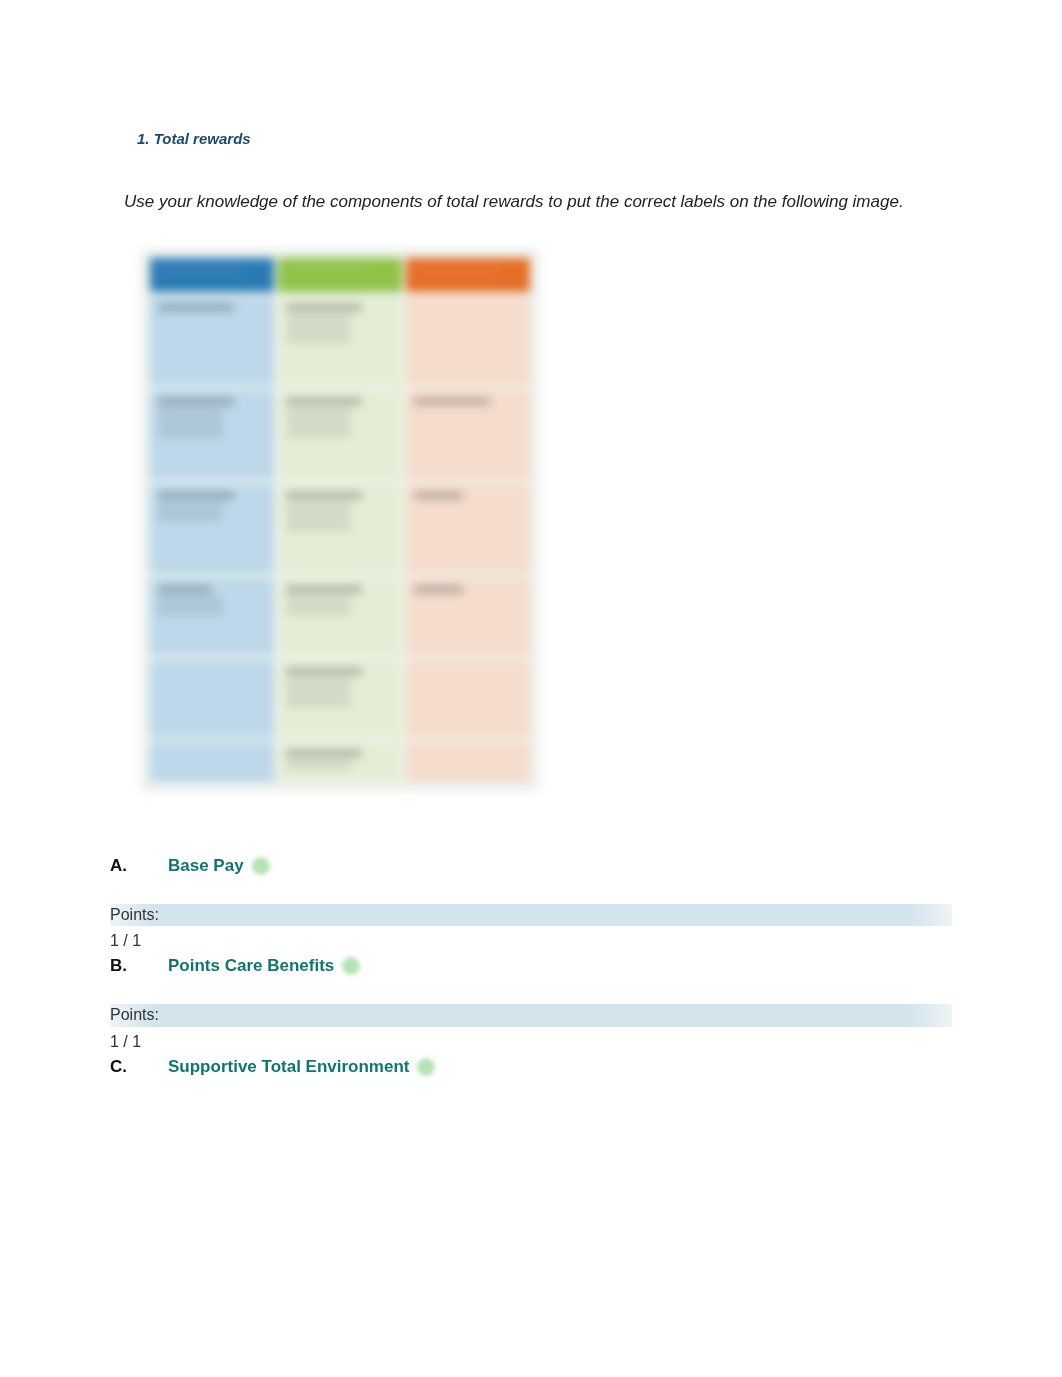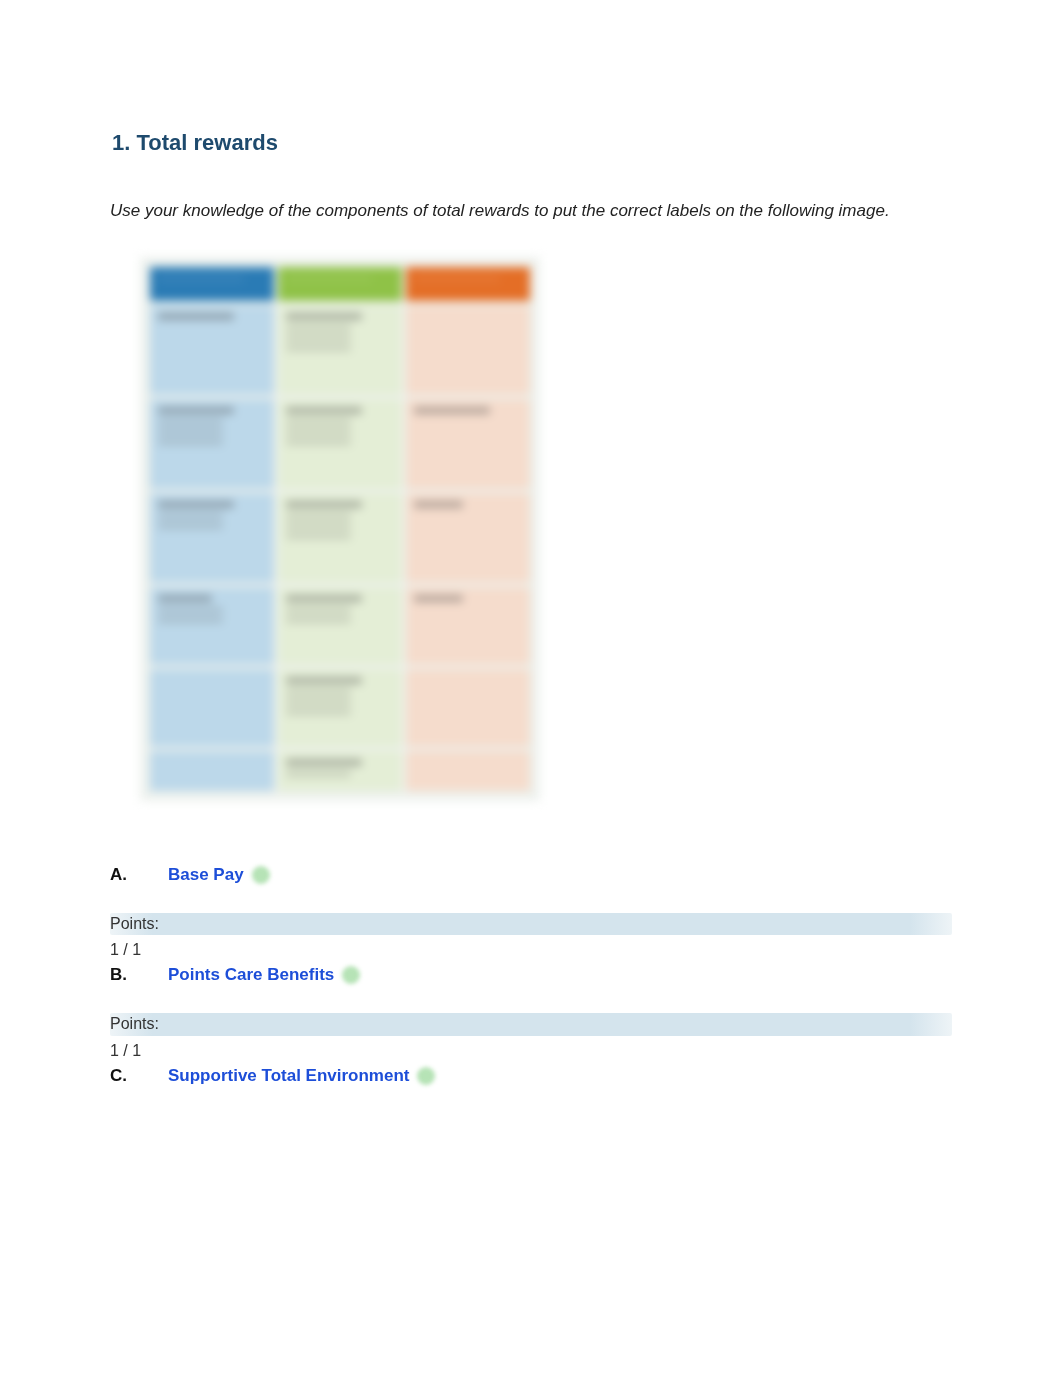--- a/index.html
+++ b/index.html
@@ -10,30 +10,32 @@
     body {
       font-family: Arial, Helvetica, sans-serif;
       background: #ffffff;
       width: 1062px;
       padding: 130px 110px 100px 110px;
       color: #222;
     }
     .question-title {
       color: #1e4a6d;
       font-weight: bold;
-      font-size: 22px;
-      margin-left: 2px;
+      font-size: 15px;
+      margin-left: 27px;
       margin-bottom: 40px;
+      font-style: italic;
     }
     .question-instructions {
       font-style: italic;
       font-size: 17px;
       line-height: 1.8;
       color: #222;
       margin-bottom: 30px;
+      margin-left: 14px;
     }
     .chart-wrapper {
       width: 400px;
       margin-left: 30px;
       filter: blur(5px);
       margin-bottom: 20px;
     }
     .chart {
       width: 100%;
       border: 8px solid #eef2ee;
@@ -110,21 +112,21 @@
       margin-top: 6px;
       margin-bottom: 28px;
     }
     .answer-label {
       font-weight: bold;
       font-size: 17px;
       width: 58px;
       color: #111;
     }
     .answer-text {
-      color: #1d4ed8;
+      color: #0f766e;
       font-weight: bold;
       font-size: 17px;
     }
     .badge {
       display: inline-block;
       width: 18px;
       height: 18px;
       background: #b6e3b6;
       border-radius: 50%;
       margin-left: 8px;

